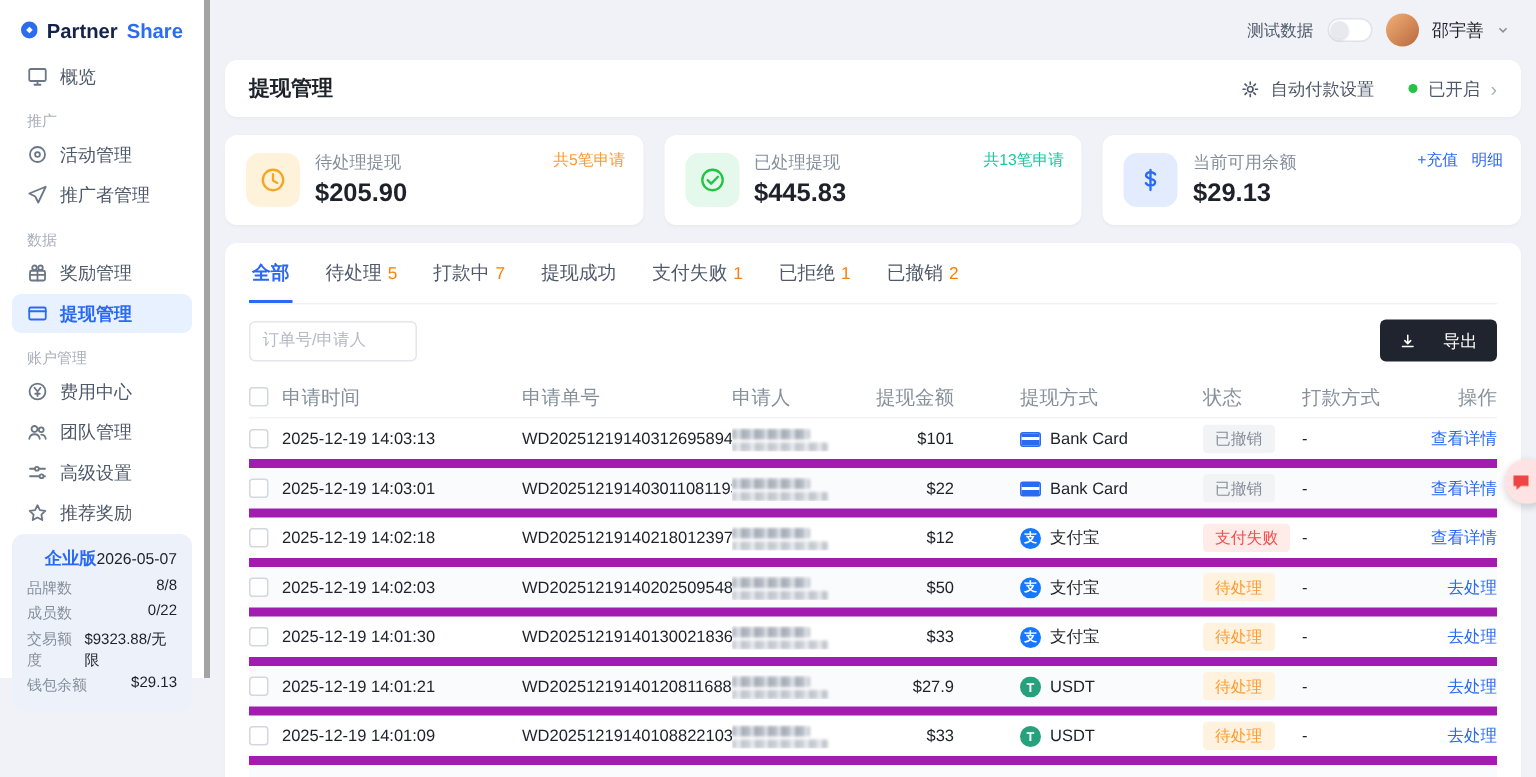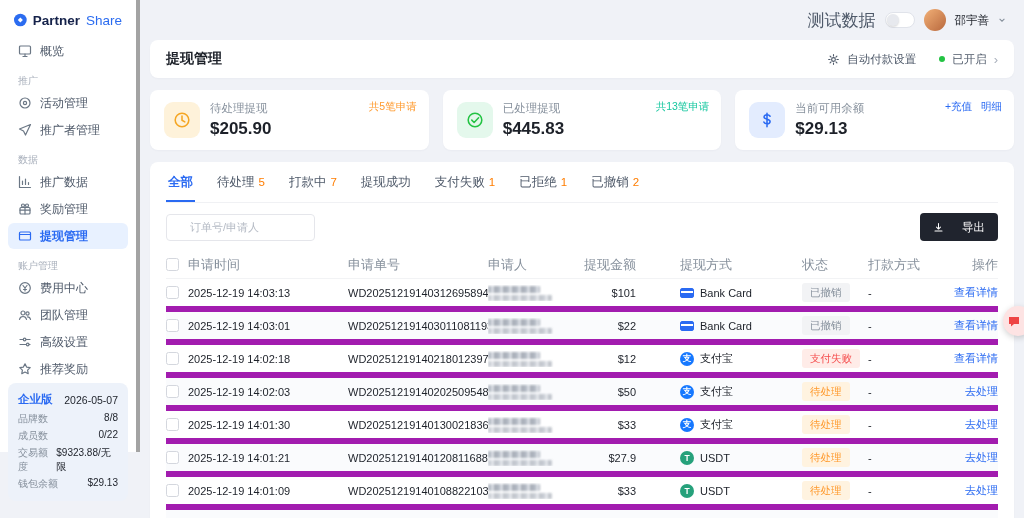--- a/index.html
+++ b/index.html
@@ -4,38 +4,38 @@
 <style>
 *{margin:0;padding:0;box-sizing:border-box}
 html,body{width:1024px;height:518px;overflow:hidden}
 body{font-family:"Liberation Sans","DejaVu Sans",sans-serif;background:#f0f2f7;color:#1d2129;font-size:12px;display:flex}
 svg{display:block}
 
 .sidebar{width:140px;min-width:140px;height:452px;background:#fff;border-right:4px solid #a3a3a3;display:flex;flex-direction:column}
 .logo{display:flex;align-items:center;gap:6px;padding:11px 14px 8px;cursor:pointer}
 .logo .mark{width:18px;height:18px}
 .logo .t1{font-weight:700;font-size:13.5px;color:#15224a}
-.logo .t2{font-weight:400;font-size:13.5px;color:#2b6cf0}
+.logo .t2{font-weight:700;font-size:13.5px;color:#2b6cf0}
 .group-label{font-size:10px;color:#a9b0bc;margin:10px 0 2px 18px}
 .nav-item{display:flex;align-items:center;gap:8px;height:26px;margin:1px 8px;padding:0 10px;border-radius:6px;color:#4e5969;cursor:pointer;font-size:12px}
 .nav-item .nicon{width:14px;height:14px;color:#6b7785;flex:0 0 14px}
 .nav-item .nicon svg{width:14px;height:14px}
 .nav-item.active{background:#e8f1ff;color:#2a6af2;font-weight:700}
 .nav-item.active .nicon{color:#2a6af2}
 .plan{margin:8px;margin-top:auto;background:#edf2fa;border-radius:8px;padding:9px 10px 7px}
-.plan-head{display:flex;justify-content:space-between;align-items:center;margin-bottom:5px}
+.plan-head{display:flex;justify-content:flex-end;align-items:center;margin-bottom:5px}
 .plan-name{color:#2a6af2;font-weight:700;font-size:11.5px}
 .plan-expiry{font-size:10.5px;color:#1d2129}
 .plan-row{display:flex;justify-content:space-between;margin:3px 0;font-size:10px}
 .plan-row .pl{color:#86909c}
 .plan-row .pv{color:#1d2129}
 
 .main{flex:1;display:flex;flex-direction:column;padding:6px 10px 0;min-width:0}
 .topbar{height:28px;display:flex;align-items:center;justify-content:flex-end;gap:9px;padding:0 8px;margin-bottom:6px}
-.tb-label{color:#4e5969;font-size:17px}
+.tb-label{color:#4e5969;font-size:11px}
 .switch{width:30px;height:16px;border-radius:9px;background:#fff;border:1px solid #e0e3ea;position:relative;cursor:pointer}
 .switch .knob{position:absolute;top:1px;left:1px;width:12px;height:12px;border-radius:50%;background:#e7e9ee;box-shadow:0 1px 2px rgba(0,0,0,.15)}
 .avatar{width:22px;height:22px;border-radius:50%;background:linear-gradient(135deg,#f2b077,#b8683d);cursor:pointer}
 .uname{color:#1d2129;font-size:11.5px;cursor:pointer}
 .caret{color:#86909c}
 
 .header-card{background:#fff;border-radius:8px;height:38px;display:flex;align-items:center;justify-content:space-between;padding:0 16px;box-shadow:0 1px 2px rgba(30,40,60,.03)}
 .page-title{font-size:14px;font-weight:700}
 .hc-right{display:flex;align-items:center;gap:7px;color:#4e5969;font-size:11.5px;cursor:pointer}
 .gear{width:13px;height:13px;color:#4e5969}
@@ -56,21 +56,21 @@
 .note-teal{color:#16c79f}
 .stat-links{position:absolute;top:10px;right:12px;font-size:10.5px;display:flex;gap:9px}
 .link{color:#2a6af2;cursor:pointer}
 
 .table-card{background:#fff;border-radius:8px 8px 0 0;margin-top:12px;flex:1;padding:0 16px;overflow:hidden;box-shadow:0 1px 2px rgba(30,40,60,.03)}
 .tabs{display:flex;gap:20px;border-bottom:1px solid #f0f1f4}
 .tab{padding:12px 2px 9px;font-size:12.5px;color:#4e5969;cursor:pointer;border-bottom:2px solid transparent;display:flex;gap:4px;align-items:baseline}
 .tab.active{color:#2a6af2;font-weight:700;border-bottom-color:#2a6af2}
 .tab .cnt{color:#ff7d00;font-size:11.5px}
 .filters{display:flex;align-items:center;gap:10px;padding:10px 0}
-.f-input{width:149px;height:27px;border:1px solid #e5e6eb;border-radius:4px;padding:0 23px;font-size:11px;color:#4e5969;outline:none;background:#fff;font-family:inherit}
+.f-input{width:112px;height:27px;border:1px solid #e5e6eb;border-radius:4px;padding:0 8px;font-size:11px;color:#4e5969;outline:none;background:#fff;font-family:inherit}
 .f-input::placeholder{color:#b4bac4}
 .f-select{width:116px;height:27px;border:1px solid #e5e6eb;border-radius:4px;padding:0 7px;display:flex;align-items:center;justify-content:space-between;color:#b4bac4;font-size:11px;cursor:pointer;background:#fff}
 .f-select .sv{overflow:hidden;white-space:nowrap}
 .f-select svg{width:8px;height:8px;color:#a9b0bc;flex:0 0 8px}
 .export-btn{margin-left:auto;height:28px;background:#20242e;color:#fff;border:none;border-radius:4px;padding:0 13px;display:flex;align-items:center;gap:18px;font-size:11.5px;cursor:pointer;font-family:inherit}
 .export-btn svg{width:11px;height:11px}
 
 .trow{display:grid;grid-template-columns:22px 160px 140px 80px 68px 44px 122px 66px 62px 1fr;align-items:center;height:33px;border-bottom:6px solid #a21caf}
 .thead{height:28px;border-bottom:1px solid #f2f3f5}
 .hcell{font-size:13px;color:#86909c;white-space:nowrap}
@@ -136,29 +136,20 @@
         <span class="nicon">
           <svg viewBox="0 0 14 14" fill="none" stroke="currentColor" stroke-width="1.2" stroke-linecap="round" stroke-linejoin="round">
             <path d="M12.5 1.5L1.5 6l4 2 2 4 5-10.5z"></path>
           </svg>
         </span>
         <span>推广者管理</span>
       </div>
 
       <div class="group-label">数据</div>
 
-      <div class="nav-item">
-        <span class="nicon">
-          <svg viewBox="0 0 14 14" fill="none" stroke="currentColor" stroke-width="1.2" stroke-linecap="round" stroke-linejoin="round">
-            <path d="M1.5 1.5v11h11"></path>
-            <path d="M4.5 9.5V6M7.5 9.5V4M10.5 9.5V7.5"></path>
-          </svg>
-        </span>
-        <span>推广数据</span>
-      </div>
 
       <div class="nav-item">
         <span class="nicon">
           <svg viewBox="0 0 14 14" fill="none" stroke="currentColor" stroke-width="1.2" stroke-linecap="round" stroke-linejoin="round">
             <rect x="2" y="5.5" width="10" height="6.5" rx="1"></rect>
             <path d="M7 5.5V12M2 8.2h10"></path>
             <circle cx="5" cy="3.5" r="1.5"></circle>
             <circle cx="9" cy="3.5" r="1.5"></circle>
           </svg>
         </span>

